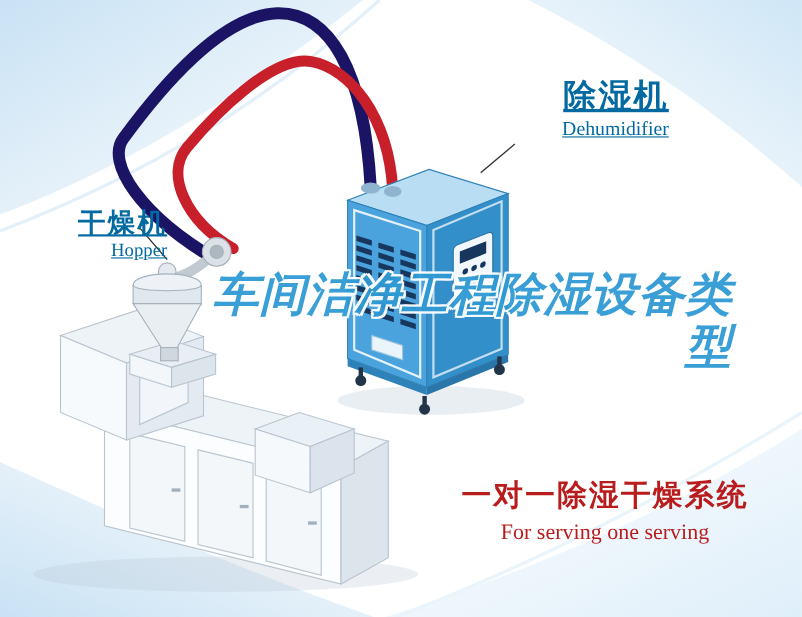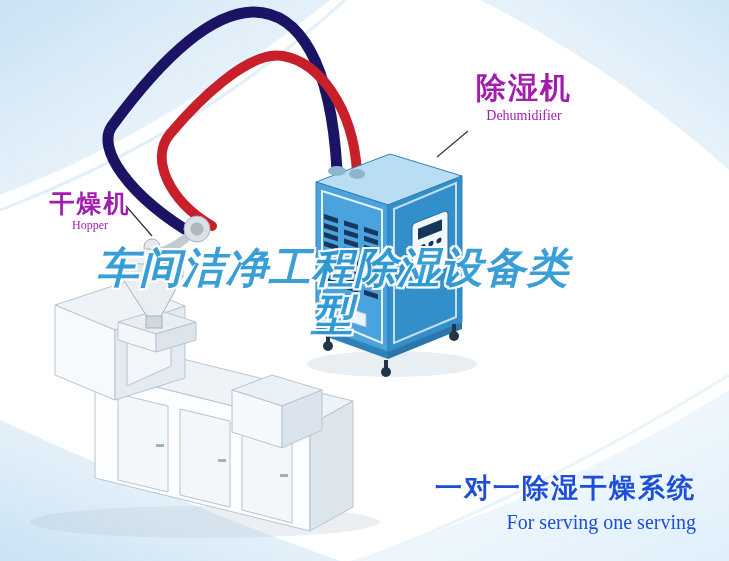--- a/index.html
+++ b/index.html
@@ -3,41 +3,41 @@
 <meta charset="utf-8">
 <style>
   html,body{margin:0;padding:0;}
   body{
     width:729px;height:561px;overflow:hidden;background:#ffffff;
     font-family:"Liberation Sans",sans-serif;
   }
   .stage{position:relative;width:729px;height:561px;}
   svg.layer{position:absolute;left:0;top:0;}
 
-  .label{position:absolute;text-align:center;color:#a21caf;}
+  .label{position:absolute;text-align:right;color:#0369a1;text-decoration:underline;}
   .label .zh{font-weight:bold;line-height:1.05;}
   .label .en{font-family:"Liberation Serif",serif;line-height:1.1;}
 
   .label-dehumidifier{left:440px;top:72px;width:168px;}
   .label-dehumidifier .zh{font-size:30px;letter-spacing:2px;}
-  .label-dehumidifier .en{font-size:14px;margin-top:4px;}
+  .label-dehumidifier .en{font-size:18px;margin-top:4px;}
 
   .label-hopper{left:28px;top:190px;width:124px;}
   .label-hopper .zh{font-size:25px;letter-spacing:2px;}
-  .label-hopper .en{font-size:12px;margin-top:3px;}
+  .label-hopper .en{font-size:17px;margin-top:3px;}
 
   .watermark{
-    position:absolute;left:0;top:244px;width:666px;text-align:center;
+    position:absolute;left:0;top:244px;width:666px;text-align:right;
     font-size:42px;font-weight:bold;font-style:italic;letter-spacing:1px;
     color:#2f9ad4;line-height:1.12;opacity:0.95;
     text-shadow:-2px -2px 0 #fff,2px -2px 0 #fff,-2px 2px 0 #fff,2px 2px 0 #fff,
                  0 -2px 0 #fff,0 2px 0 #fff,-2px 0 0 #fff,2px 0 0 #fff;
   }
 
-  .caption{position:absolute;left:404px;top:474px;width:292px;text-align:right;color:#1d4ed8;}
+  .caption{position:absolute;left:404px;top:436px;width:292px;text-align:center;color:#b91c1c;}
   .caption .zh{font-size:27px;font-weight:bold;letter-spacing:2px;line-height:1.1;}
   .caption .en{font-family:"Liberation Serif",serif;font-size:20px;margin-top:7px;}
 </style>
 </head>
 <body>
 
 <div class="stage">
 
   <svg class="layer" width="729" height="561" viewBox="0 0 729 561">
     <defs>

